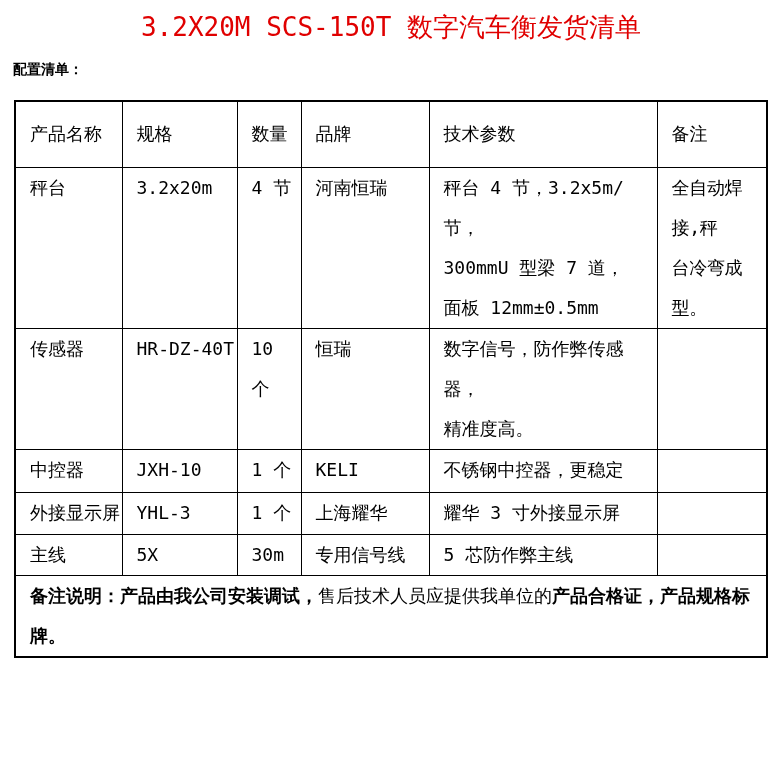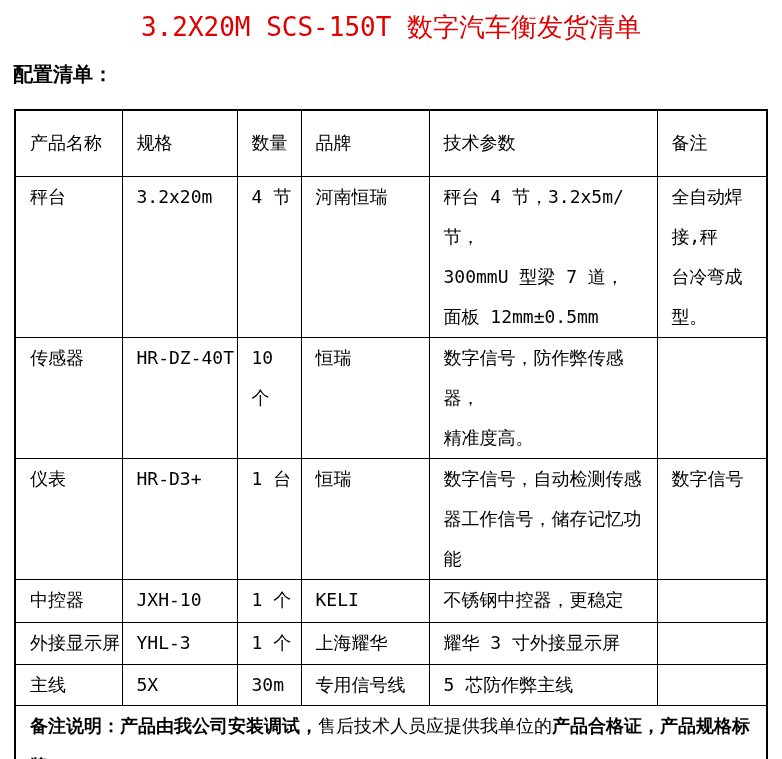--- a/index.html
+++ b/index.html
@@ -14,21 +14,21 @@
     margin-top: 10px;
     text-align: center;
     font-size: 26px;
     font-weight: 400;
     color: #e00000;
     letter-spacing: 0px;
     white-space: nowrap;
   }
   .config-label {
     margin: 16px 0 0 13px;
-    font-size: 20px;
+    font-size: 14px;
     font-weight: bold;
     color: #000000;
   }
   table.ship-table {
     border-collapse: collapse;
     table-layout: fixed;
     width: 752px;
     margin: 21px 0 0 14px;
     border: 2px solid #000;
   }
@@ -99,30 +99,20 @@
   </tr>
   <tr style="height:78px">
     <td>传感器</td>
     <td>HR-DZ-40T</td>
     <td>10 个</td>
     <td>恒瑞</td>
     <td>数字信号，防作弊传感器，
 精准度高。</td>
     <td></td>
   </tr>
-  <tr style="height:113px">
-    <td>仪表</td>
-    <td>HR-D3+</td>
-    <td>1 台</td>
-    <td>恒瑞</td>
-    <td>数字信号，自动检测传感
-器工作信号，储存记忆功
-能</td>
-    <td>数字信号</td>
-  </tr>
   <tr style="height:43px">
     <td>中控器</td>
     <td>JXH-10</td>
     <td>1 个</td>
     <td>KELI</td>
     <td>不锈钢中控器，更稳定</td>
     <td></td>
   </tr>
   <tr style="height:42px">
     <td>外接显示屏</td>

